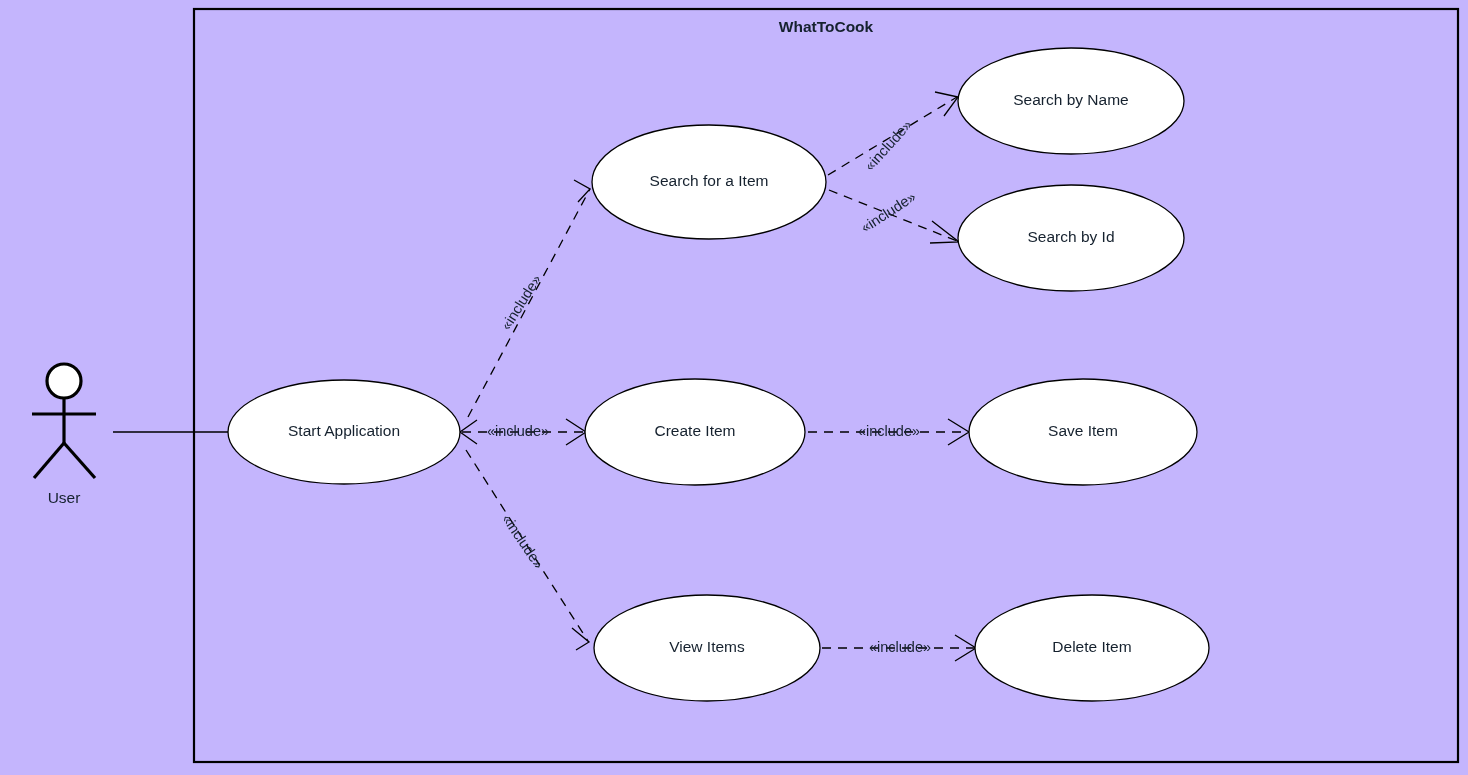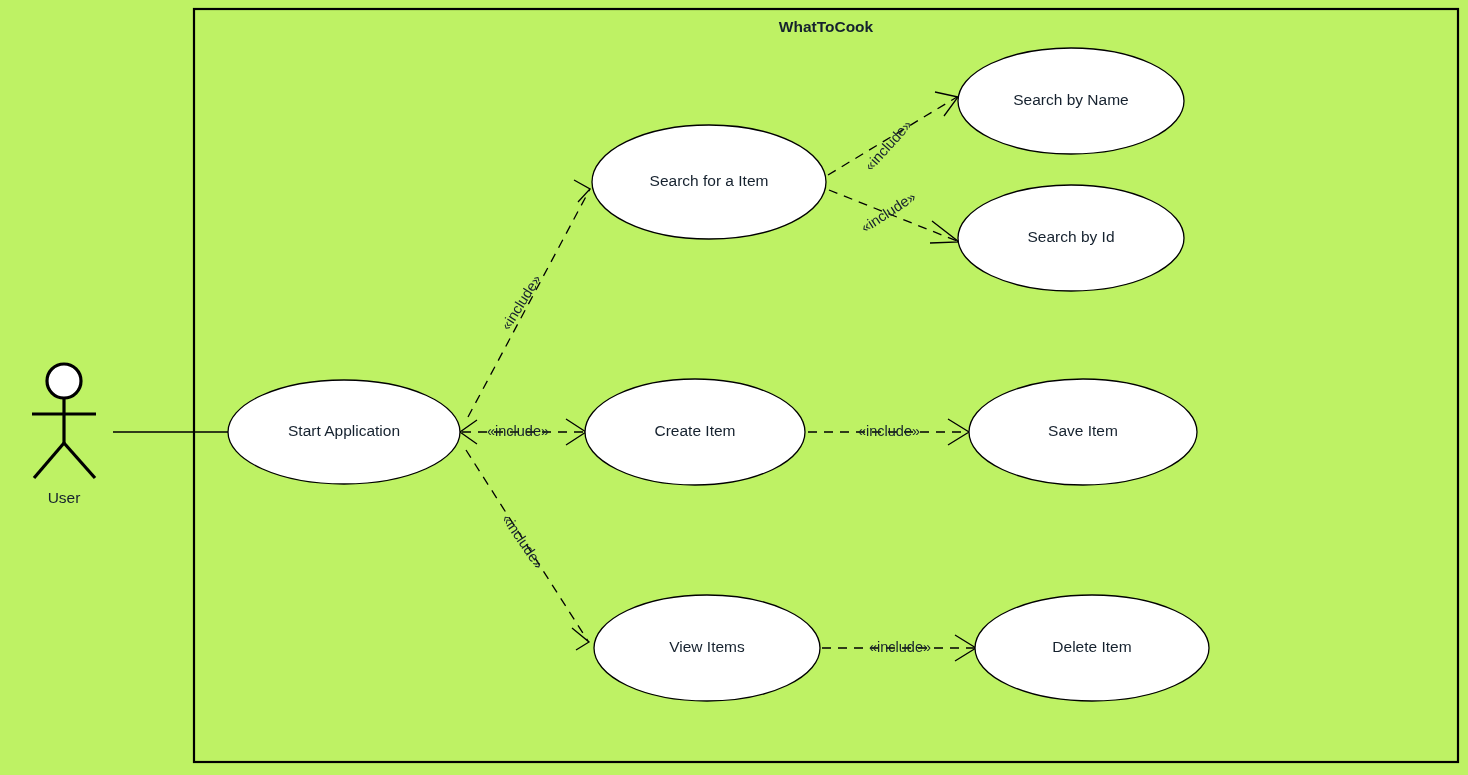--- a/index.html
+++ b/index.html
@@ -8,21 +8,21 @@
     background: #ffffff;
   }
   body {
     font-family: "Liberation Sans", sans-serif;
     color: #15212e;
   }
   #canvas {
     position: relative;
     width: 1468px;
     height: 775px;
-    background: #bef264;
+    background: #c4b5fd;
     overflow: hidden;
   }
   #diagram-svg {
     position: absolute;
     left: 0;
     top: 0;
     width: 1468px;
     height: 775px;
   }
   .uc-label {

